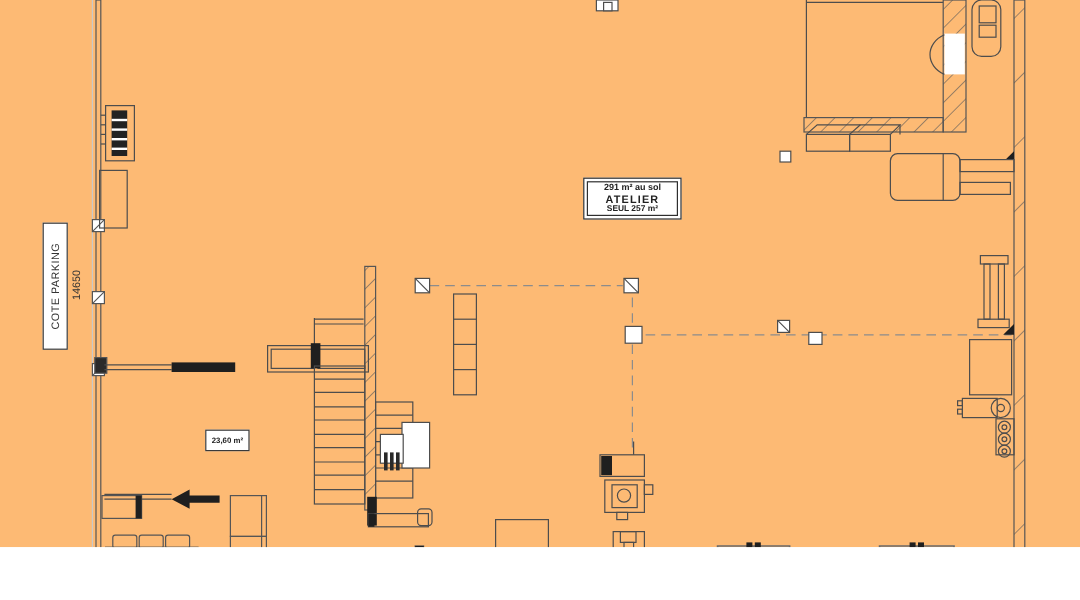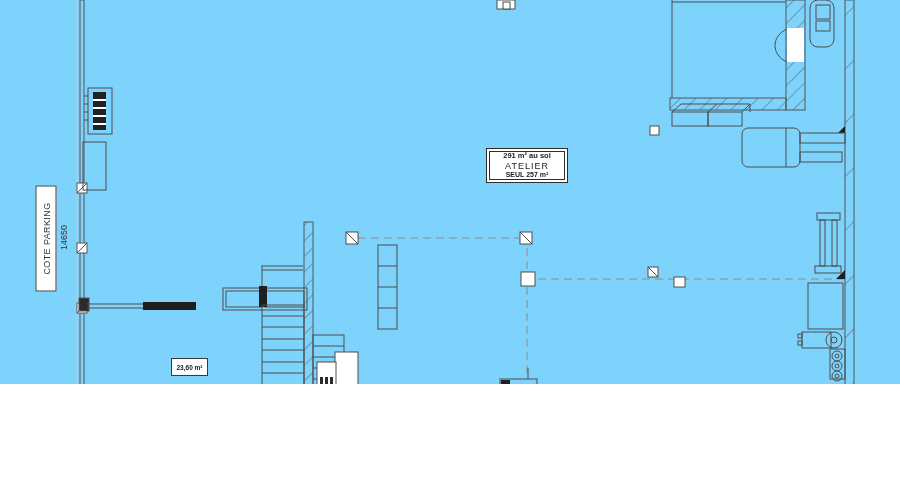--- a/index.html
+++ b/index.html
@@ -1,29 +1,29 @@
 <!DOCTYPE html>
 <html><head>
 <meta charset="utf-8">
 <style>
   html,body{margin:0;padding:0;background:#fff;}
-  #stage{position:relative;width:900px;height:384px;background:#7dd3fc;overflow:hidden;
+  #stage{position:relative;width:900px;height:456px;background:#fdba74;overflow:hidden;
          font-family:"Liberation Sans", sans-serif;}
   svg{position:absolute;left:0;top:0;}
   .lbl{position:absolute;color:#222;white-space:nowrap;}
   .rot{transform:rotate(-90deg);}
   .boxed{border:1px solid #3a3a3a;display:flex;align-items:center;justify-content:center;background:#fff;}
   #cote-parking{left:-7px;top:228px;width:104px;height:19px;font-size:9px;letter-spacing:.4px;color:#333;}
   #dim-left{left:43px;top:231px;width:40px;height:13px;font-size:9px;color:#333;
             display:flex;align-items:center;justify-content:center;}
   #atelier-box{left:486px;top:148px;width:80px;height:33px;border:1.5px solid #2e2e2e;background:#fff;}
   #atelier-inner{position:absolute;left:2px;top:2px;right:2px;bottom:2px;border:1px solid #2e2e2e;
                  display:flex;flex-direction:column;align-items:center;justify-content:center;line-height:1.15;}
   #atelier-inner .l1{font-size:7.5px;font-weight:bold;}
-  #atelier-inner .l2{font-size:9px;font-weight:normal;letter-spacing:1px;}
+  #atelier-inner .l2{font-size:9px;font-weight:bold;letter-spacing:1px;}
   #atelier-inner .l3{font-size:7px;font-weight:bold;}
   #area-2360{left:171px;top:358px;width:35px;height:16px;font-size:6.5px;font-weight:bold;}
   #area-821{left:100px;top:470px;width:33px;height:14px;font-size:6.5px;font-weight:bold;}
 </style>
 </head>
 <body>
 
 <div id="stage">
 
 <svg width="900" height="500" viewBox="0 0 900 500">

